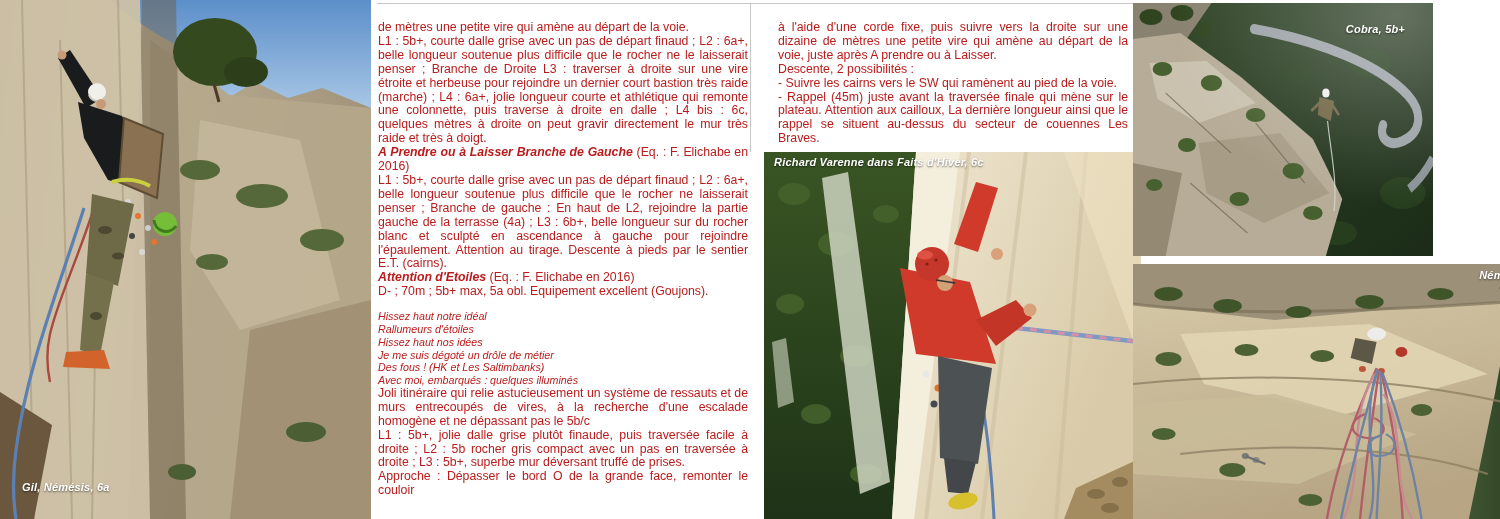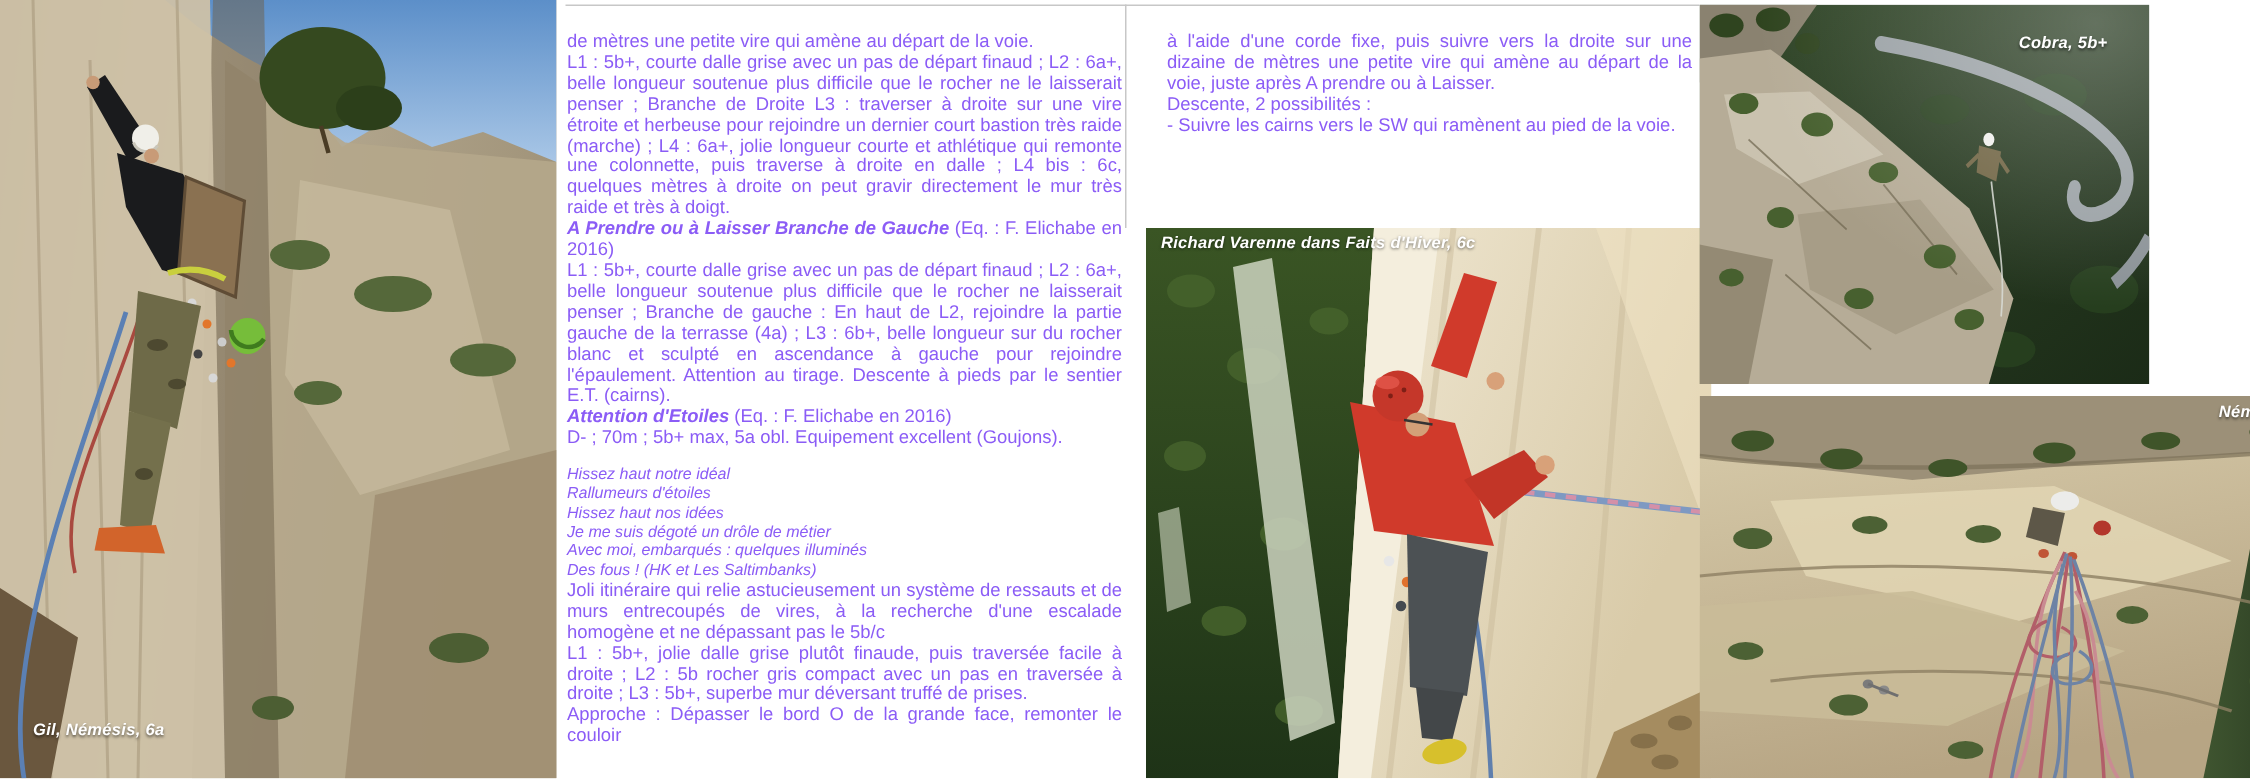--- a/index.html
+++ b/index.html
@@ -21,21 +21,21 @@
   .caption{
     position:absolute;color:#ffffff;font-style:italic;font-weight:bold;font-size:11px;
     text-shadow:0 1px 2px rgba(0,0,0,0.55);letter-spacing:0.2px;white-space:nowrap;
   }
   .cap-bl{left:22px;bottom:26px;}
   .cap-tl{left:23px;top:4px;}
   .cap-tr1{right:28px;top:20px;}
   .cap-tr2{right:22px;top:5px;}
 
   .textcol{
-    position:absolute;color:#8b5cf6;font-size:12.3px;line-height:13.9px;text-align:justify;
+    position:absolute;color:#b91c1c;font-size:12.3px;line-height:13.9px;text-align:justify;
   }
   .col-left{left:378px;top:21px;width:370px;}
   .col-right{left:778px;top:21px;width:350px;}
   .textcol p{margin:0;}
   .sp{margin-top:14px;}
   .route-title{font-weight:bold;font-style:italic;}
   .poem{font-size:10.7px;line-height:12.8px;font-style:italic;margin-top:11px;text-align:left;}
   .sp2{margin-top:13px;}
 </style>
 </head>
@@ -119,32 +119,33 @@
     <p>L1 : 5b+, courte dalle grise avec un pas de départ finaud ; L2 : 6a+, belle longueur soutenue plus difficile que le rocher ne le laisserait penser ; Branche de Droite L3 : traverser à droite sur une vire étroite et herbeuse pour rejoindre un dernier court bastion très raide (marche) ; L4 : 6a+, jolie longueur courte et athlétique qui remonte une colonnette, puis traverse à droite en dalle ; L4 bis : 6c, quelques mètres à droite on peut gravir directement le mur très raide et très à doigt.</p>
     <p class="sp"><span class="route-title">A Prendre ou à Laisser Branche de Gauche</span><span> (Eq. : F. Elichabe en 2016)</span></p>
     <p>L1 : 5b+, courte dalle grise avec un pas de départ finaud ; L2 : 6a+, belle longueur soutenue plus difficile que le rocher ne laisserait penser ; Branche de gauche : En haut de L2, rejoindre la partie gauche de la terrasse (4a) ; L3 : 6b+, belle longueur sur du rocher blanc et sculpté en ascendance à gauche pour rejoindre l'épaulement. Attention au tirage. Descente à pieds par le sentier E.T. (cairns).</p>
     <p class="sp"><span class="route-title">Attention d'Etoiles</span><span> (Eq. : F. Elichabe en 2016)</span></p>
     <p>D- ; 70m ; 5b+ max, 5a obl. Equipement excellent (Goujons).</p>
     <div class="poem">
       <div>Hissez haut notre idéal</div>
       <div>Rallumeurs d'étoiles</div>
       <div>Hissez haut nos idées</div>
       <div>Je me suis dégoté un drôle de métier</div>
+      <div>Des fous ! (HK et Les Saltimbanks)</div>
       <div>Avec moi, embarqués : quelques illuminés</div>
-      <div>Des fous ! (HK et Les Saltimbanks)</div>
     </div>
     <p class="sp2">Joli itinéraire qui relie astucieusement un système de ressauts et de murs entrecoupés de vires, à la recherche d'une escalade homogène et ne dépassant pas le 5b/c</p>
     <p>L1 : 5b+, jolie dalle grise plutôt finaude, puis traversée facile à droite ; L2 : 5b rocher gris compact avec un pas en traversée à droite ; L3 : 5b+, superbe mur déversant truffé de prises.</p>
     <p>Approche : Dépasser le bord O de la grande face, remonter le couloir</p>
   </div>
 
   <div class="textcol col-right">
     <p>à l'aide d'une corde fixe, puis suivre vers la droite sur une dizaine de mètres une petite vire qui amène au départ de la voie, juste après A prendre ou à Laisser.</p>
     <p>Descente, 2 possibilités :</p>
     <p>- Suivre les cairns vers le SW qui ramènent au pied de la voie.</p>
+    <p>- Rappel (45m) juste avant la traversée finale qui mène sur le plateau. Attention aux cailloux, La dernière longueur ainsi que le rappel se situent au-dessus du secteur de couennes Les Braves.</p>
   </div>
 
   <div class="photo photo-center">
     <svg viewBox="0 0 377 367" preserveAspectRatio="none">
       <defs>
         <linearGradient id="g2r" x1="0" y1="0" x2="1" y2="0.4">
           <stop offset="0" stop-color="#efe8d6"></stop>
             <stop offset="0.5" stop-color="#e9dfc6"></stop>
             <stop offset="1" stop-color="#d9cba9"></stop>
         </linearGradient>

